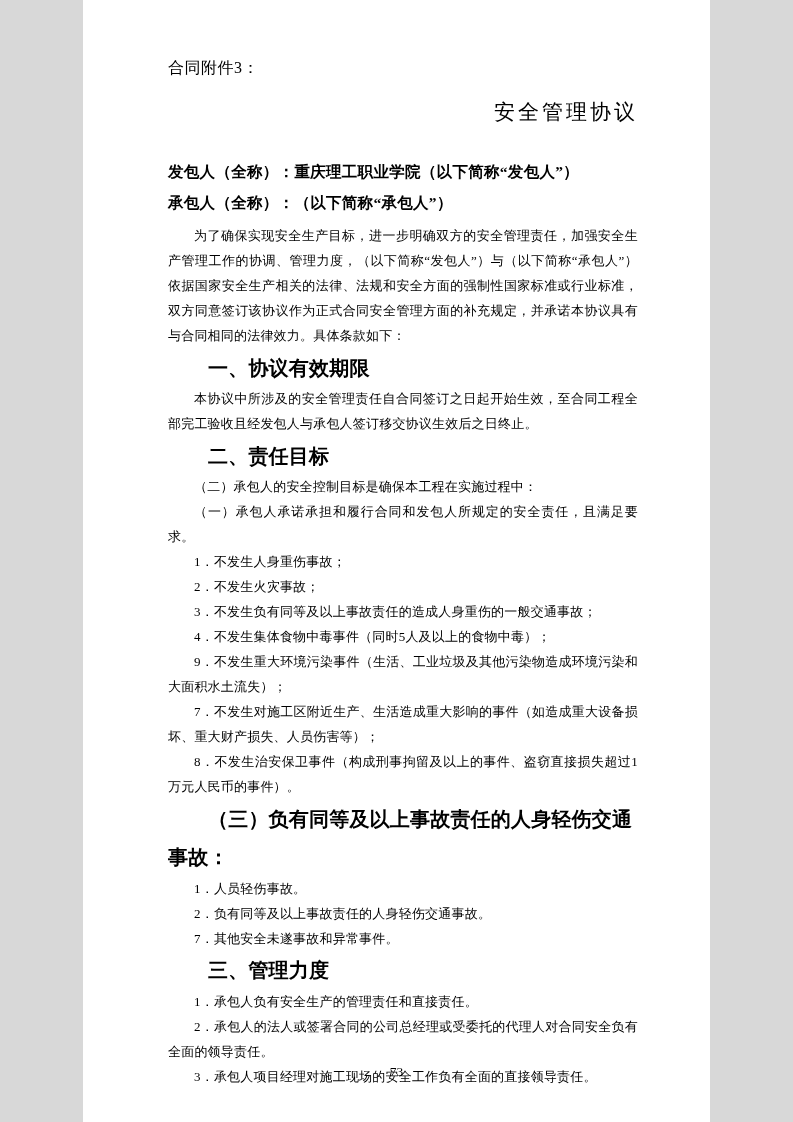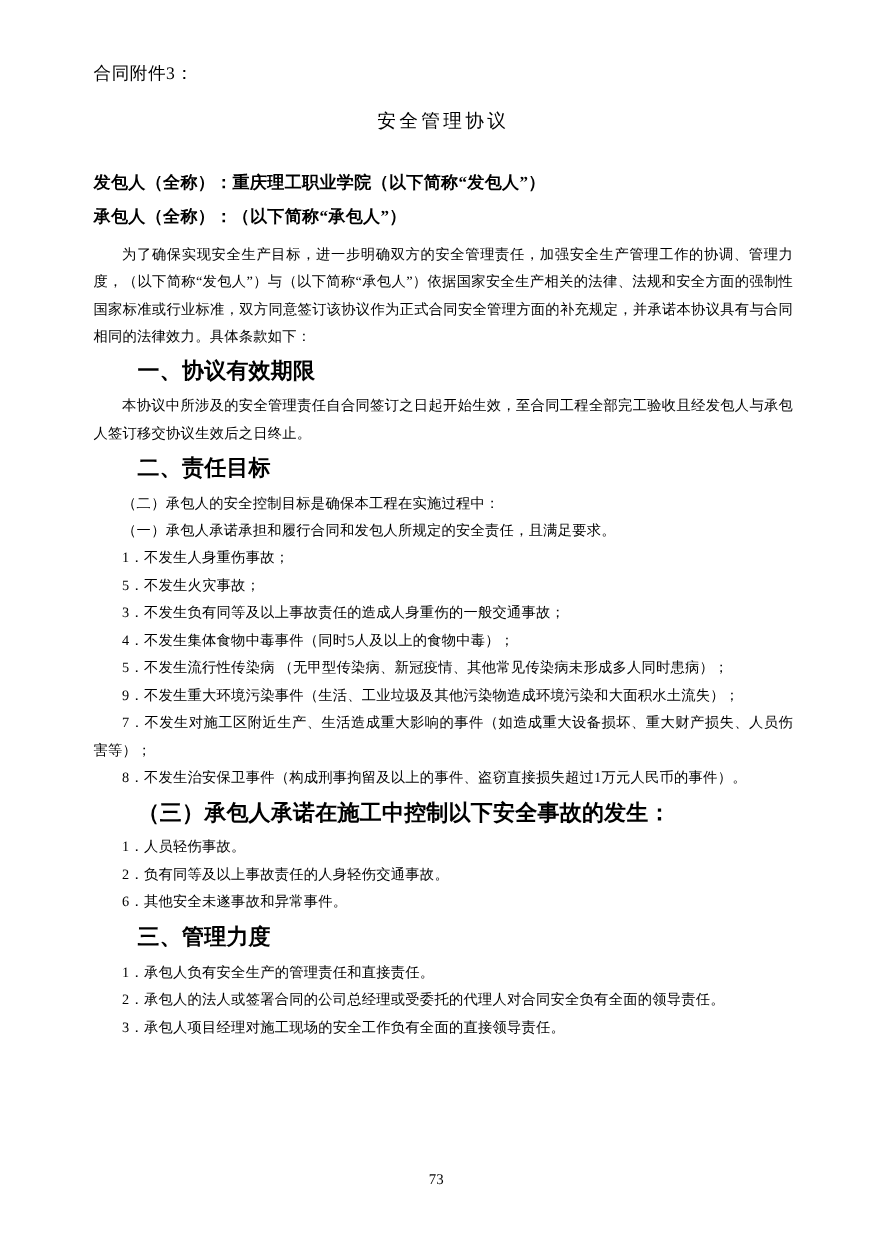--- a/index.html
+++ b/index.html
@@ -1,40 +1,40 @@
 <!DOCTYPE html>
 <html><head>
 <meta charset="utf-8">
 <style>
   html, body {
     margin: 0;
     padding: 0;
     background: #d8d8d8;
   }
   .page {
-    width: 793px;
+    width: 627px;
     height: 1122px;
     background: #ffffff;
     margin: 0 auto;
     position: relative;
     box-sizing: border-box;
     padding: 48px 72px 40px 85px;
     font-family: "Liberation Serif", "DejaVu Serif", serif;
     color: #000000;
   }
   .doc-label {
     font-size: 16px;
     line-height: 1.5;
     margin-top: 8px;
     margin-bottom: 6px;
     letter-spacing: 0.5px;
   }
   .doc-title {
-    text-align: center;
-    font-size: 17px;
+    text-align: right;
+    font-size: 21px;
     letter-spacing: 3px;
     margin: 18px 0 30px 0;
     font-family: "Liberation Serif", "DejaVu Serif", serif;
   }
   .party-line {
     font-size: 15.5px;
     font-weight: bold;
     line-height: 2.0;
     letter-spacing: 0.3px;
     white-space: nowrap;
@@ -106,32 +106,31 @@
 
   <p class="body indent2" style="margin-top:6px;">为了确保实现安全生产目标，进一步明确双方的安全管理责任，加强安全生产管理工作的协调、管理力度，（以下简称“发包人”）与（以下简称“承包人”）依据国家安全生产相关的法律、法规和安全方面的强制性国家标准或行业标准，双方同意签订该协议作为正式合同安全管理方面的补充规定，并承诺本协议具有与合同相同的法律效力。具体条款如下：</p>
 
   <p class="heading">一、协议有效期限</p>
   <p class="item">本协议中所涉及的安全管理责任自合同签订之日起开始生效，至合同工程全部完工验收且经发包人与承包人签订移交协议生效后之日终止。</p>
 
   <p class="heading">二、责任目标</p>
   <p class="item">（二）承包人的安全控制目标是确保本工程在实施过程中：</p>
   <p class="item">（一）承包人承诺承担和履行合同和发包人所规定的安全责任，且满足要求。</p>
   <p class="item">1．不发生人身重伤事故；</p>
-  <p class="item">5．不发生火灾事故；</p>
+  <p class="item">2．不发生火灾事故；</p>
   <p class="item">3．不发生负有同等及以上事故责任的造成人身重伤的一般交通事故；</p>
   <p class="item">4．不发生集体食物中毒事件（同时5人及以上的食物中毒）；</p>
-  <p class="item">5．不发生流行性传染病 （无甲型传染病、新冠疫情、其他常见传染病未形成多人同时患病）；</p>
   <p class="item">9．不发生重大环境污染事件（生活、工业垃圾及其他污染物造成环境污染和大面积水土流失）；</p>
   <p class="item">7．不发生对施工区附近生产、生活造成重大影响的事件（如造成重大设备损坏、重大财产损失、人员伤害等）；</p>
   <p class="item">8．不发生治安保卫事件（构成刑事拘留及以上的事件、盗窃直接损失超过1万元人民币的事件）。</p>
 
-  <p class="heading">（三）承包人承诺在施工中控制以下安全事故的发生：</p>
+  <p class="heading">（三）负有同等及以上事故责任的人身轻伤交通事故：</p>
   <p class="item">1．人员轻伤事故。</p>
   <p class="item">2．负有同等及以上事故责任的人身轻伤交通事故。</p>
-  <p class="item">6．其他安全未遂事故和异常事件。</p>
+  <p class="item">7．其他安全未遂事故和异常事件。</p>
 
   <p class="heading">三、管理力度</p>
   <p class="item">1．承包人负有安全生产的管理责任和直接责任。</p>
   <p class="item">2．承包人的法人或签署合同的公司总经理或受委托的代理人对合同安全负有全面的领导责任。</p>
   <p class="item">3．承包人项目经理对施工现场的安全工作负有全面的直接领导责任。</p>
 
   <div class="page-number">73</div>
 
 </div>
 

